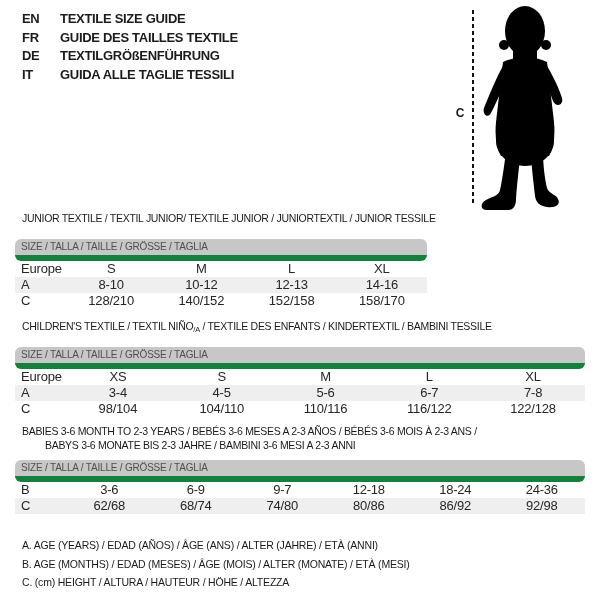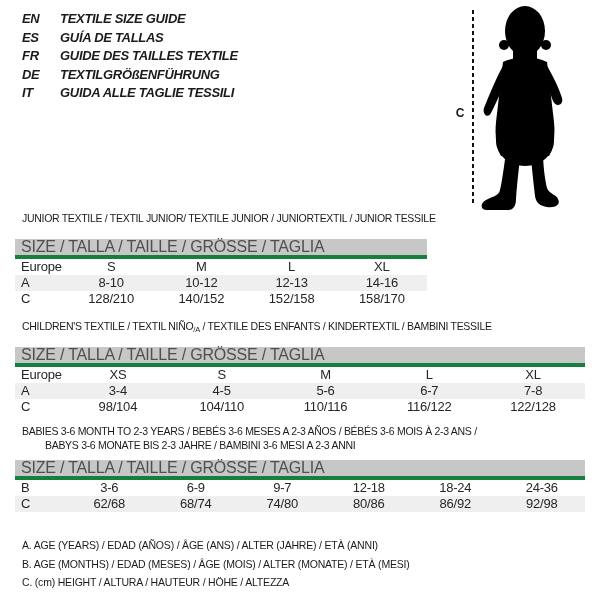--- a/index.html
+++ b/index.html
@@ -1,57 +1,53 @@
 <!DOCTYPE html>
 <html><head>
 <meta charset="utf-8">
 <style>
   html,body{margin:0;padding:0;background:#fff;}
   .page{
     position:relative;width:600px;height:600px;background:#ffffff;overflow:hidden;
     font-family:"Liberation Sans", sans-serif;color:#1b1b1b;
   }
   
-  .langs{position:absolute;left:22px;top:10px;font-style:italic;}
+  .langs{position:absolute;left:22px;top:10px;}
   .lang-row{display:flex;line-height:18.5px;font-size:13px;font-weight:bold;letter-spacing:-0.3px;}
   .lang-code{width:38px;flex:0 0 38px;}
   
   .dash-line{position:absolute;left:472px;top:10px;width:2px;height:196px;
     background:repeating-linear-gradient(to bottom,#111 0 4px,transparent 4px 7px);}
   .c-label{position:absolute;left:452px;top:106px;width:16px;text-align:center;
     font-size:12px;font-weight:bold;}
   .toddler{position:absolute;left:479px;top:4px;}
   
   .sec-title{position:absolute;left:22px;font-size:10.5px;font-weight:normal;letter-spacing:-0.3px;white-space:nowrap;}
   .sub{font-size:7.5px;vertical-align:-2px;}
   
   .tbl{position:absolute;left:15px;}
-  .tbar{height:16px;line-height:16px;background:#c7c7c7;border-bottom:4px solid #15803d;
-    color:#4f4f4f;font-size:16px;padding-left:6px;letter-spacing:-0.2px;}
+  .tbar{height:16px;line-height:16px;background:#c7c7c7;border-bottom:6px solid #15803d;
+    color:#4f4f4f;font-size:10px;padding-left:6px;letter-spacing:-0.2px;border-radius:6px;}
   .trow{display:flex;height:16px;line-height:16px;font-size:13px;color:#262626;letter-spacing:-0.2px;}
   .trow.stripe{background:#efefef;}
   .tlabel{flex:0 0 45px;padding-left:6px;text-align:left;}
   .tcell{flex:1;text-align:center;}
   
   .notes{position:absolute;left:22px;top:536px;font-size:10.5px;font-weight:normal;
     line-height:18.5px;letter-spacing:-0.2px;}
 </style>
 </head>
 <body>
 
 <div class="page">
 
   <div class="langs">
     <div class="lang-row">
       <span class="lang-code">EN</span>
       <span class="lang-title">TEXTILE SIZE GUIDE</span>
-    </div>
-    <div class="lang-row">
-      <span class="lang-code">ES</span>
-      <span class="lang-title">GUÍA DE TALLAS</span>
     </div>
     <div class="lang-row">
       <span class="lang-code">FR</span>
       <span class="lang-title">GUIDE DES TAILLES TEXTILE</span>
     </div>
     <div class="lang-row">
       <span class="lang-code">DE</span>
       <span class="lang-title">TEXTILGRÖßENFÜHRUNG</span>
     </div>
     <div class="lang-row">

